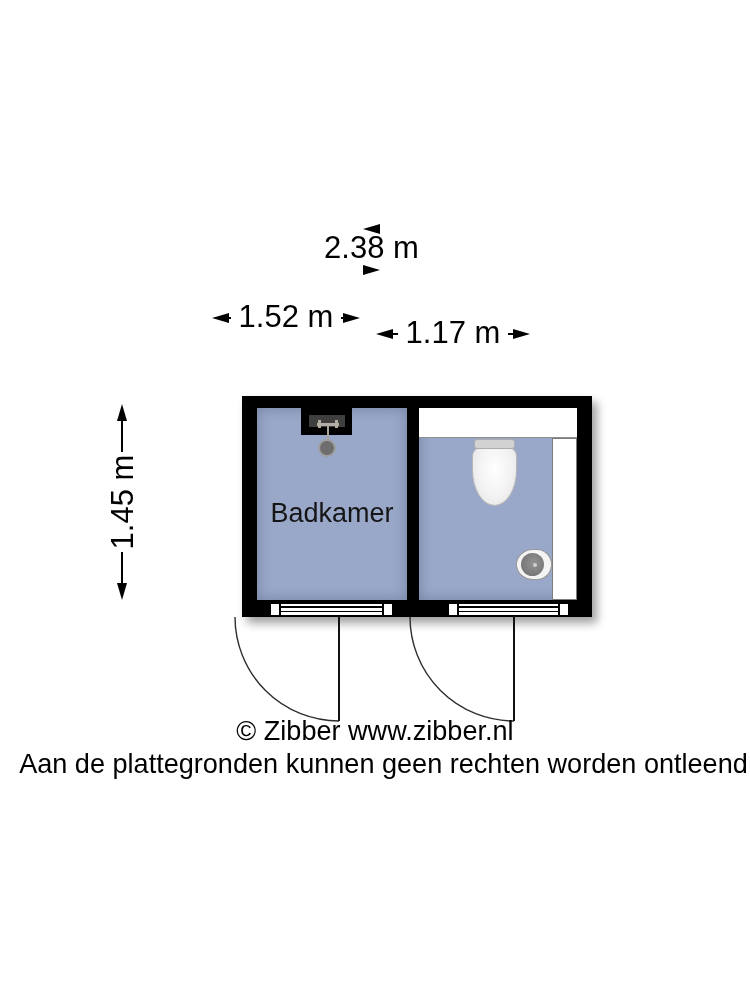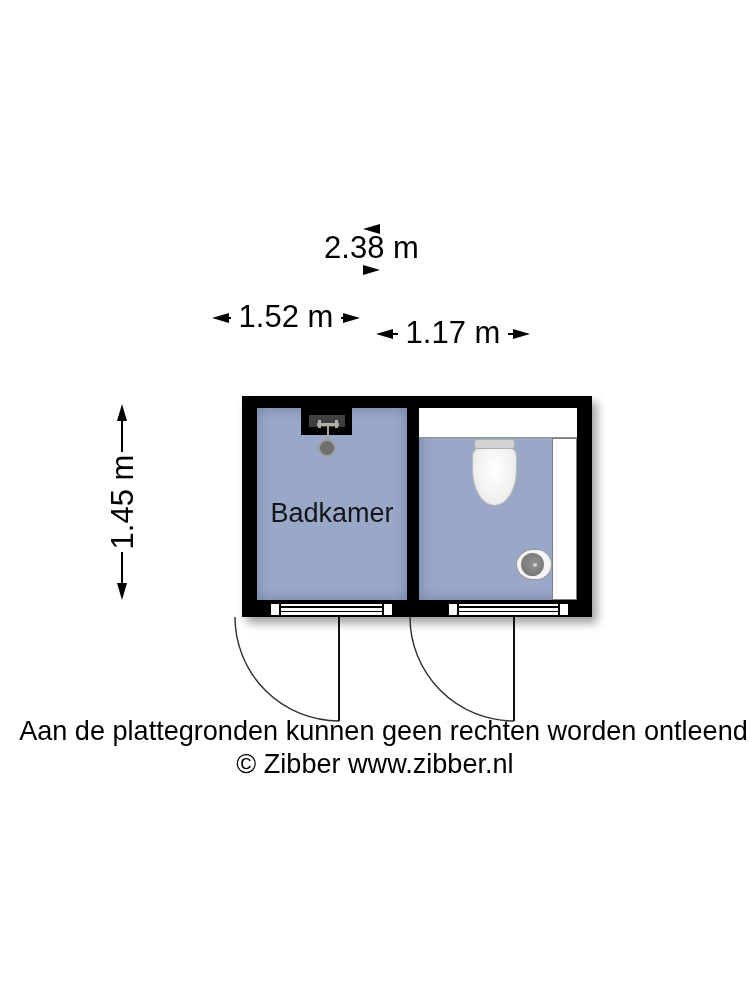--- a/index.html
+++ b/index.html
@@ -158,20 +158,20 @@
 
   <svg class="doors-svg" width="750" height="1000" viewBox="0 0 750 1000">
     <path d="M 235 617 A 104 104 0 0 0 339 721" fill="none" stroke="#2e2e2e" stroke-width="1.4"></path>
     <path d="M 339 616 L 339 721" fill="none" stroke="#111" stroke-width="2"></path>
     <path d="M 410 617 A 104 104 0 0 0 514 721" fill="none" stroke="#2e2e2e" stroke-width="1.4"></path>
     <path d="M 514 616 L 514 721" fill="none" stroke="#111" stroke-width="2"></path>
   </svg>
 
   <div class="footer">
     <div>
-      <span class="cond">Aan de plattegronden kunnen geen rechten worden ontleend</span>
+      <span class="cond">© Zibber www.zibber.nl</span>
     </div>
     <div>
-      <span class="cond">© Zibber www.zibber.nl</span>
+      <span class="cond">Aan de plattegronden kunnen geen rechten worden ontleend</span>
     </div>
   </div>
 
 </div>
 
 </body></html>

